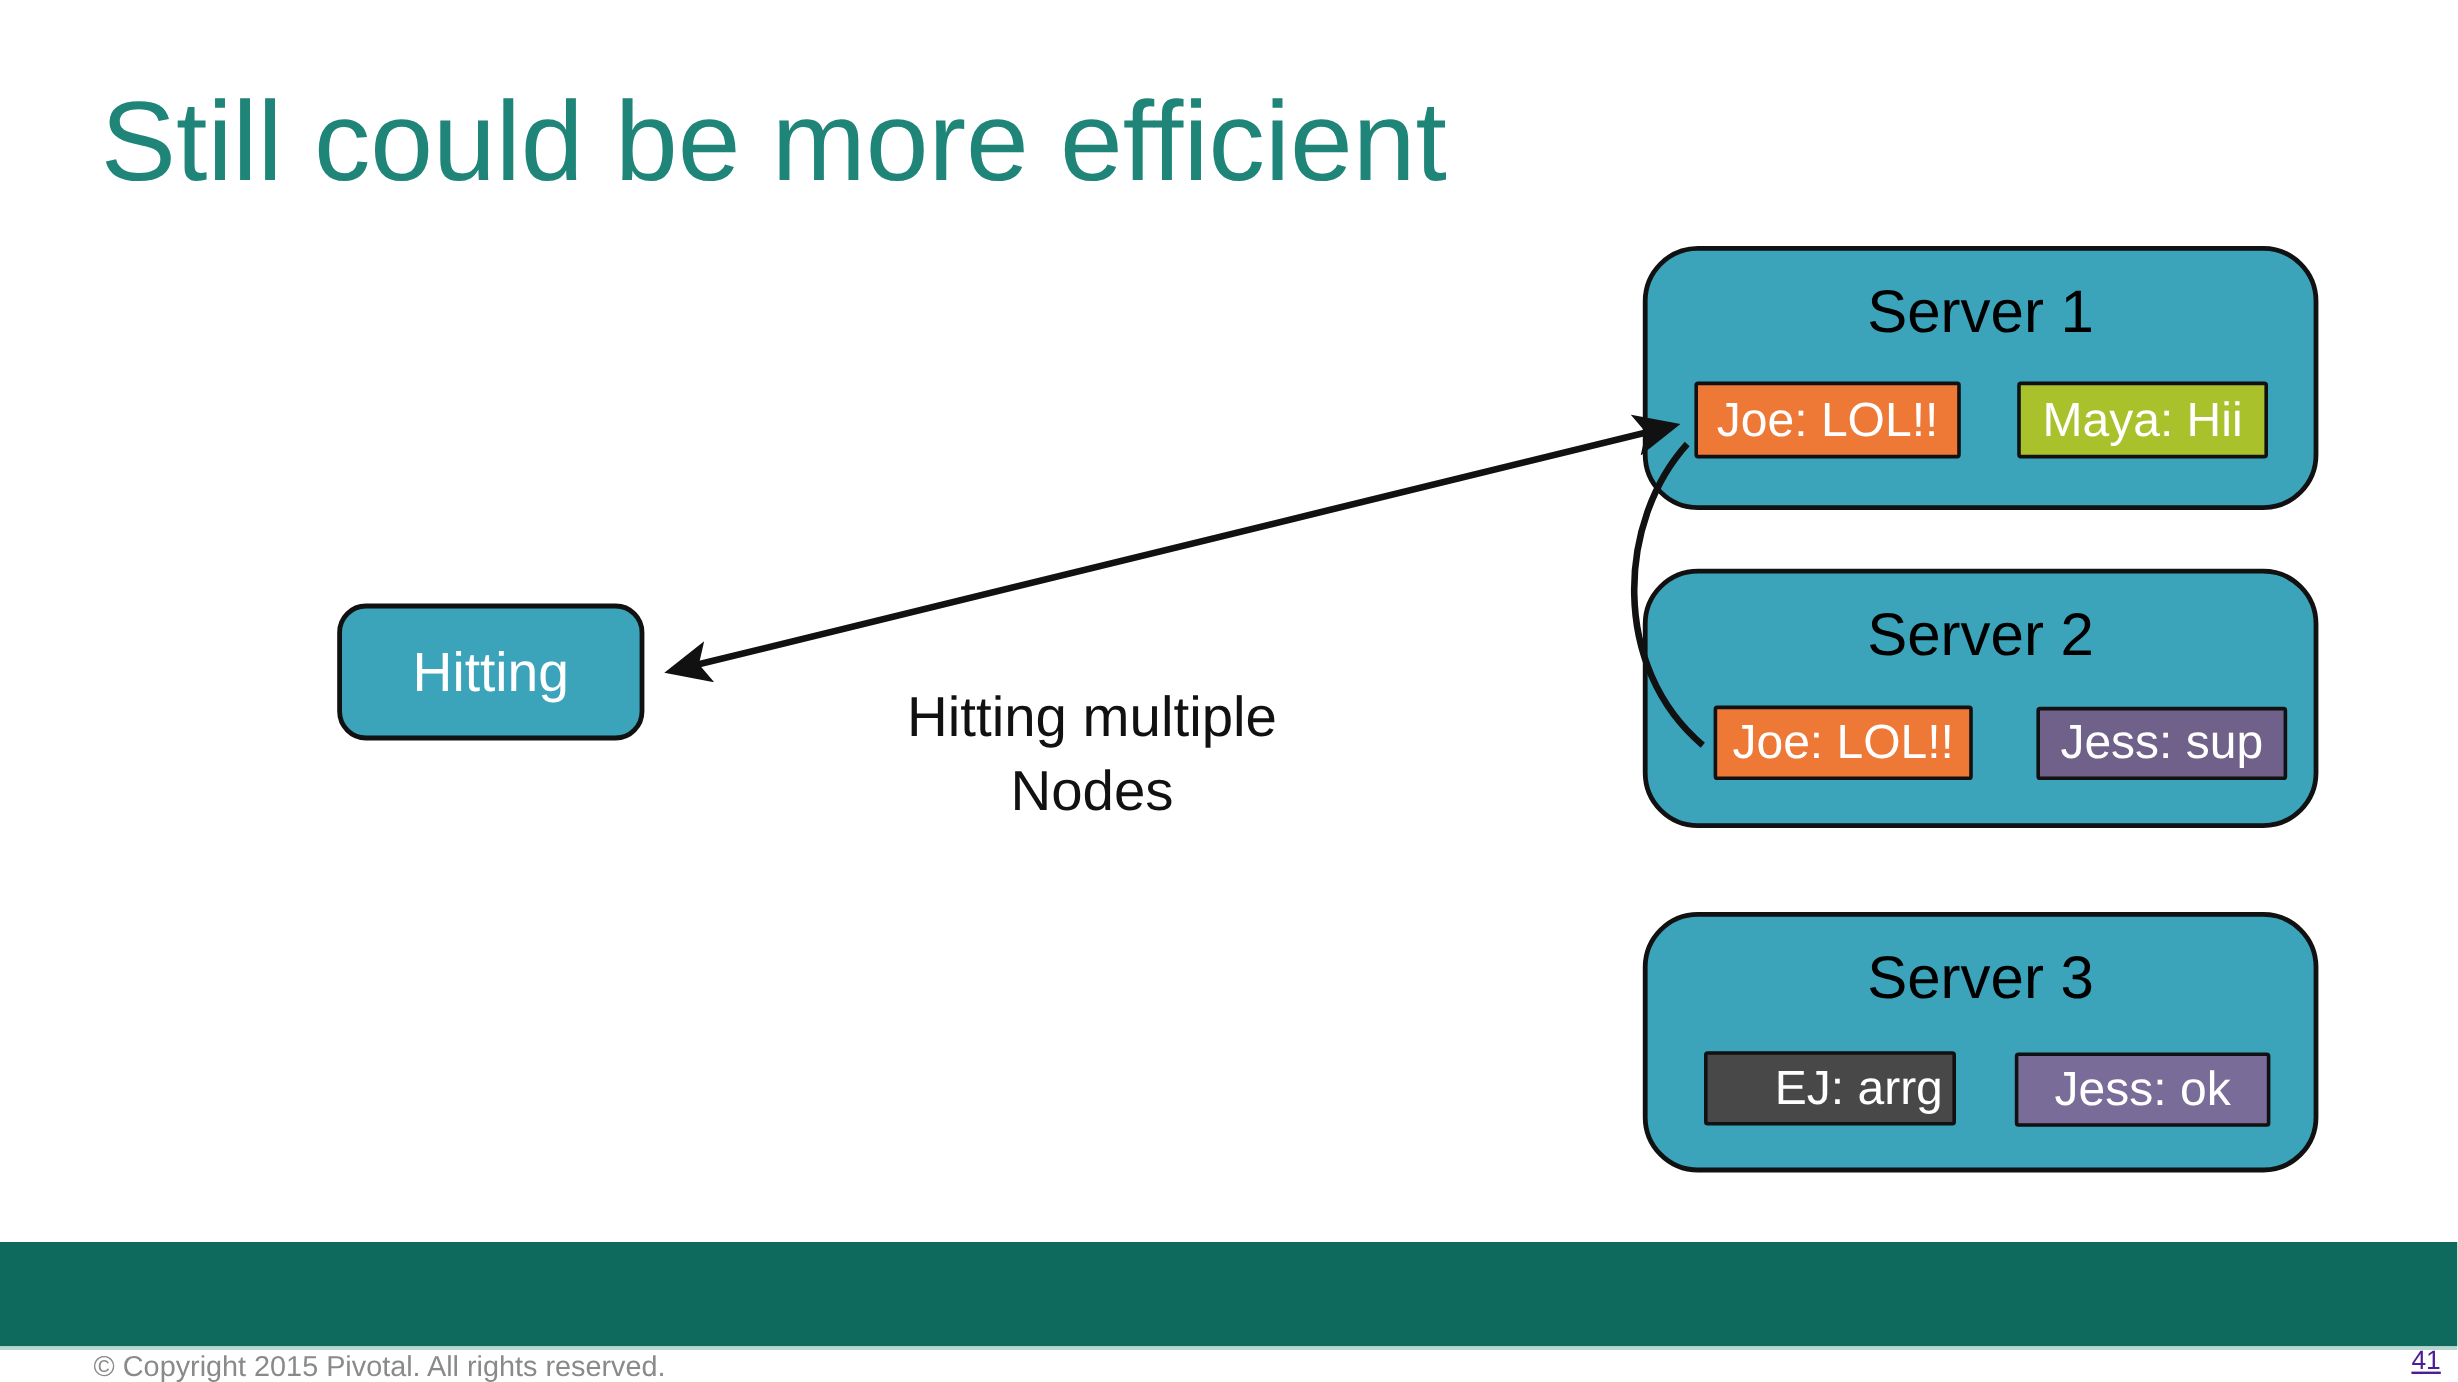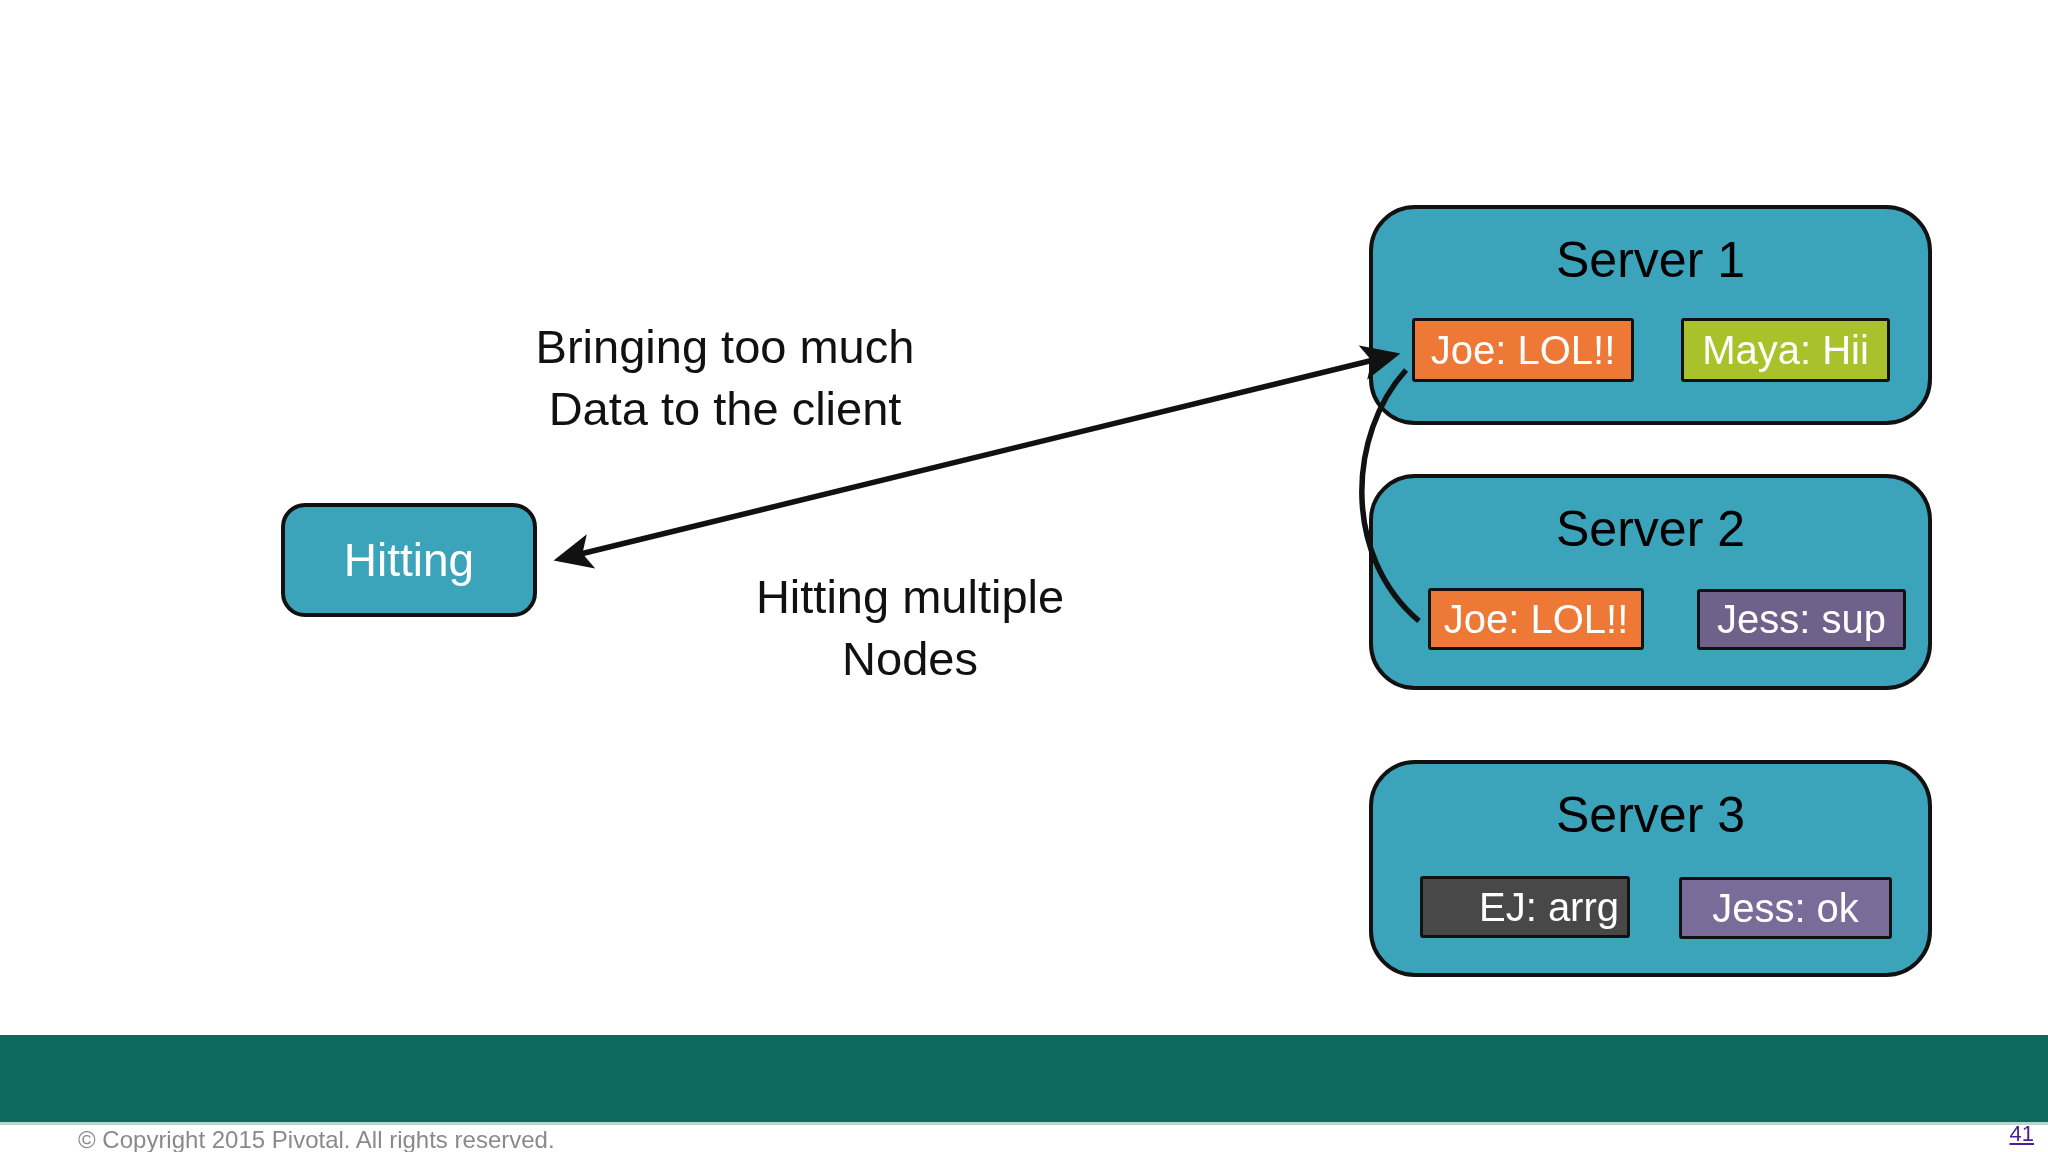--- a/index.html
+++ b/index.html
@@ -38,25 +38,22 @@
         font-weight:600;letter-spacing:-1px;line-height:76px;white-space:nowrap;}
   .logo .tm{font-size:15px;font-weight:400;vertical-align:baseline;position:relative;top:6px;left:2px;}
   .copyright{position:absolute;left:78px;top:1127px;color:#8A8A8A;font-size:24px;line-height:1.1;}
   .pagenum{position:absolute;right:14px;top:1122px;color:#4c1d95;font-size:22px;line-height:1.1;text-decoration:underline;}
 </style>
 </head>
 <body>
 
 <div class="slide">
 
+  <div class="title">Still could be more efficient</div>
 
-  <div class="annotation ann-bringing">
-    <div>Bringing too much</div>
-    <div>Data to the client</div>
-  </div>
 
   <div class="annotation ann-hitting">
     <div>Hitting multiple</div>
     <div>Nodes</div>
   </div>
 
   <div class="client-box">
     <span>Hitting</span>
   </div>
 

